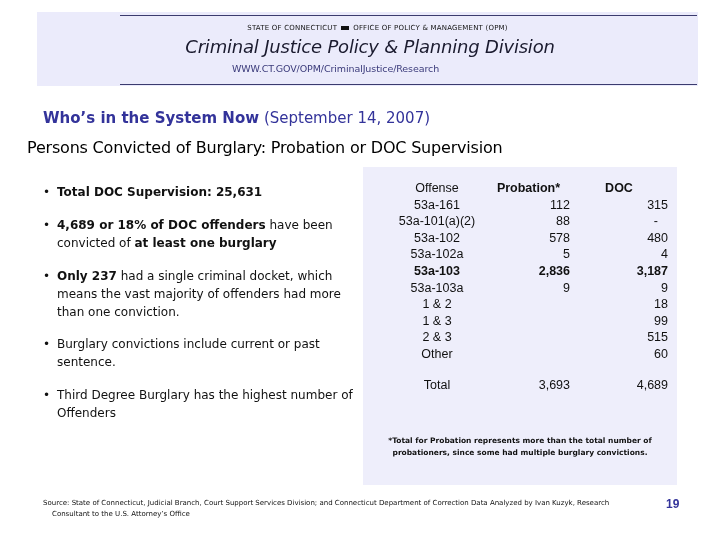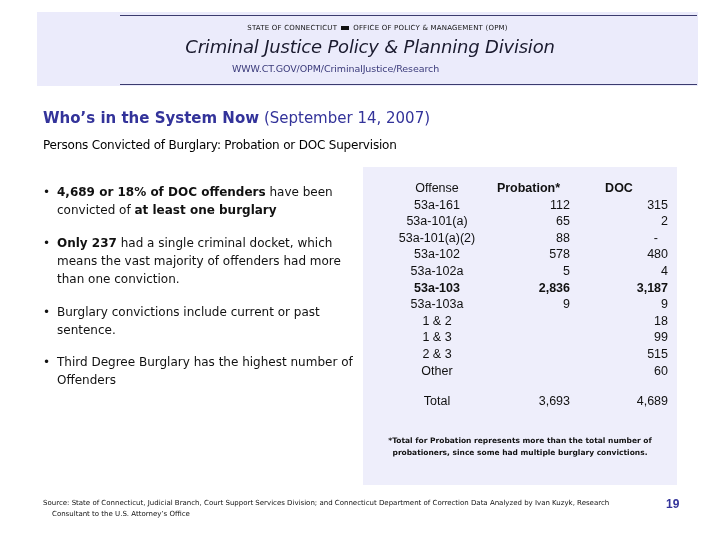--- a/index.html
+++ b/index.html
@@ -40,22 +40,22 @@
       font-size: 9.5px; color: #3a3a7a; font-family: "DejaVu Sans", sans-serif;
       letter-spacing: -0.1px;
     }
     .slide-title {
       position: absolute; left: 43px; top: 109px;
       font-size: 15px; color: #33339a;
       font-family: "DejaVu Sans", sans-serif;
     }
     .slide-title b { font-weight: bold; }
     .slide-subtitle {
-      position: absolute; left: 43px; top: 138px;
-      font-size: 12px; color: #000;
+      position: absolute; left: 27px; top: 138px;
+      font-size: 16px; color: #000;
       font-family: "DejaVu Sans", sans-serif; letter-spacing: -0.2px;
     }
     .bullets {
       position: absolute; left: 43px; top: 183px; width: 320px;
       font-size: 12px; line-height: 18px; color: #111;
       font-family: "DejaVu Sans", sans-serif;
       margin: 0; padding: 0; list-style: none;
     }
     .bullets li {
       position: relative; padding-left: 14px; margin-bottom: 15px;
@@ -117,20 +117,23 @@
 <div class="division-url">WWW.CT.GOV/OPM/CriminalJustice/Research</div>
 
 <div class="slide-title">
   <b>Who’s in the System Now</b>
   <span>(September 14, 2007)</span>
 </div>
 <div class="slide-subtitle">Persons Convicted of Burglary: Probation or DOC Supervision</div>
 
 <ul class="bullets">
   <li>
+    <span class="bold">Total DOC Supervision: 25,631</span>
+  </li>
+  <li>
     <span class="bold">4,689 or 18% of DOC offenders</span><span> have been convicted of </span><span class="bold">at least one burglary</span>
   </li>
   <li>
     <span class="bold">Only 237</span><span> had a single criminal docket, which means the vast majority of offenders had more than one conviction.</span>
   </li>
   <li>
     <span>Burglary convictions include current or past sentence.</span>
   </li>
   <li>
     <span>Third Degree Burglary has the highest number of Offenders</span>
@@ -144,25 +147,20 @@
         <th class="col-offense">Offense</th>
         <th class="col-prob">Probation*</th>
         <th class="col-doc">DOC</th>
       </tr>
     </thead>
     <tbody>
       <tr>
         <td class="col-offense">53a-161</td>
         <td class="col-prob">112</td>
         <td class="col-doc">315</td>
-      </tr>
-      <tr>
-        <td class="col-offense">53a-101(a)</td>
-        <td class="col-prob">65</td>
-        <td class="col-doc">2</td>
       </tr>
       <tr>
         <td class="col-offense">53a-101(a)(2)</td>
         <td class="col-prob">88</td>
         <td class="col-doc" style="padding-right:10px">-</td>
       </tr>
       <tr>
         <td class="col-offense">53a-102</td>
         <td class="col-prob">578</td>
         <td class="col-doc">480</td>

